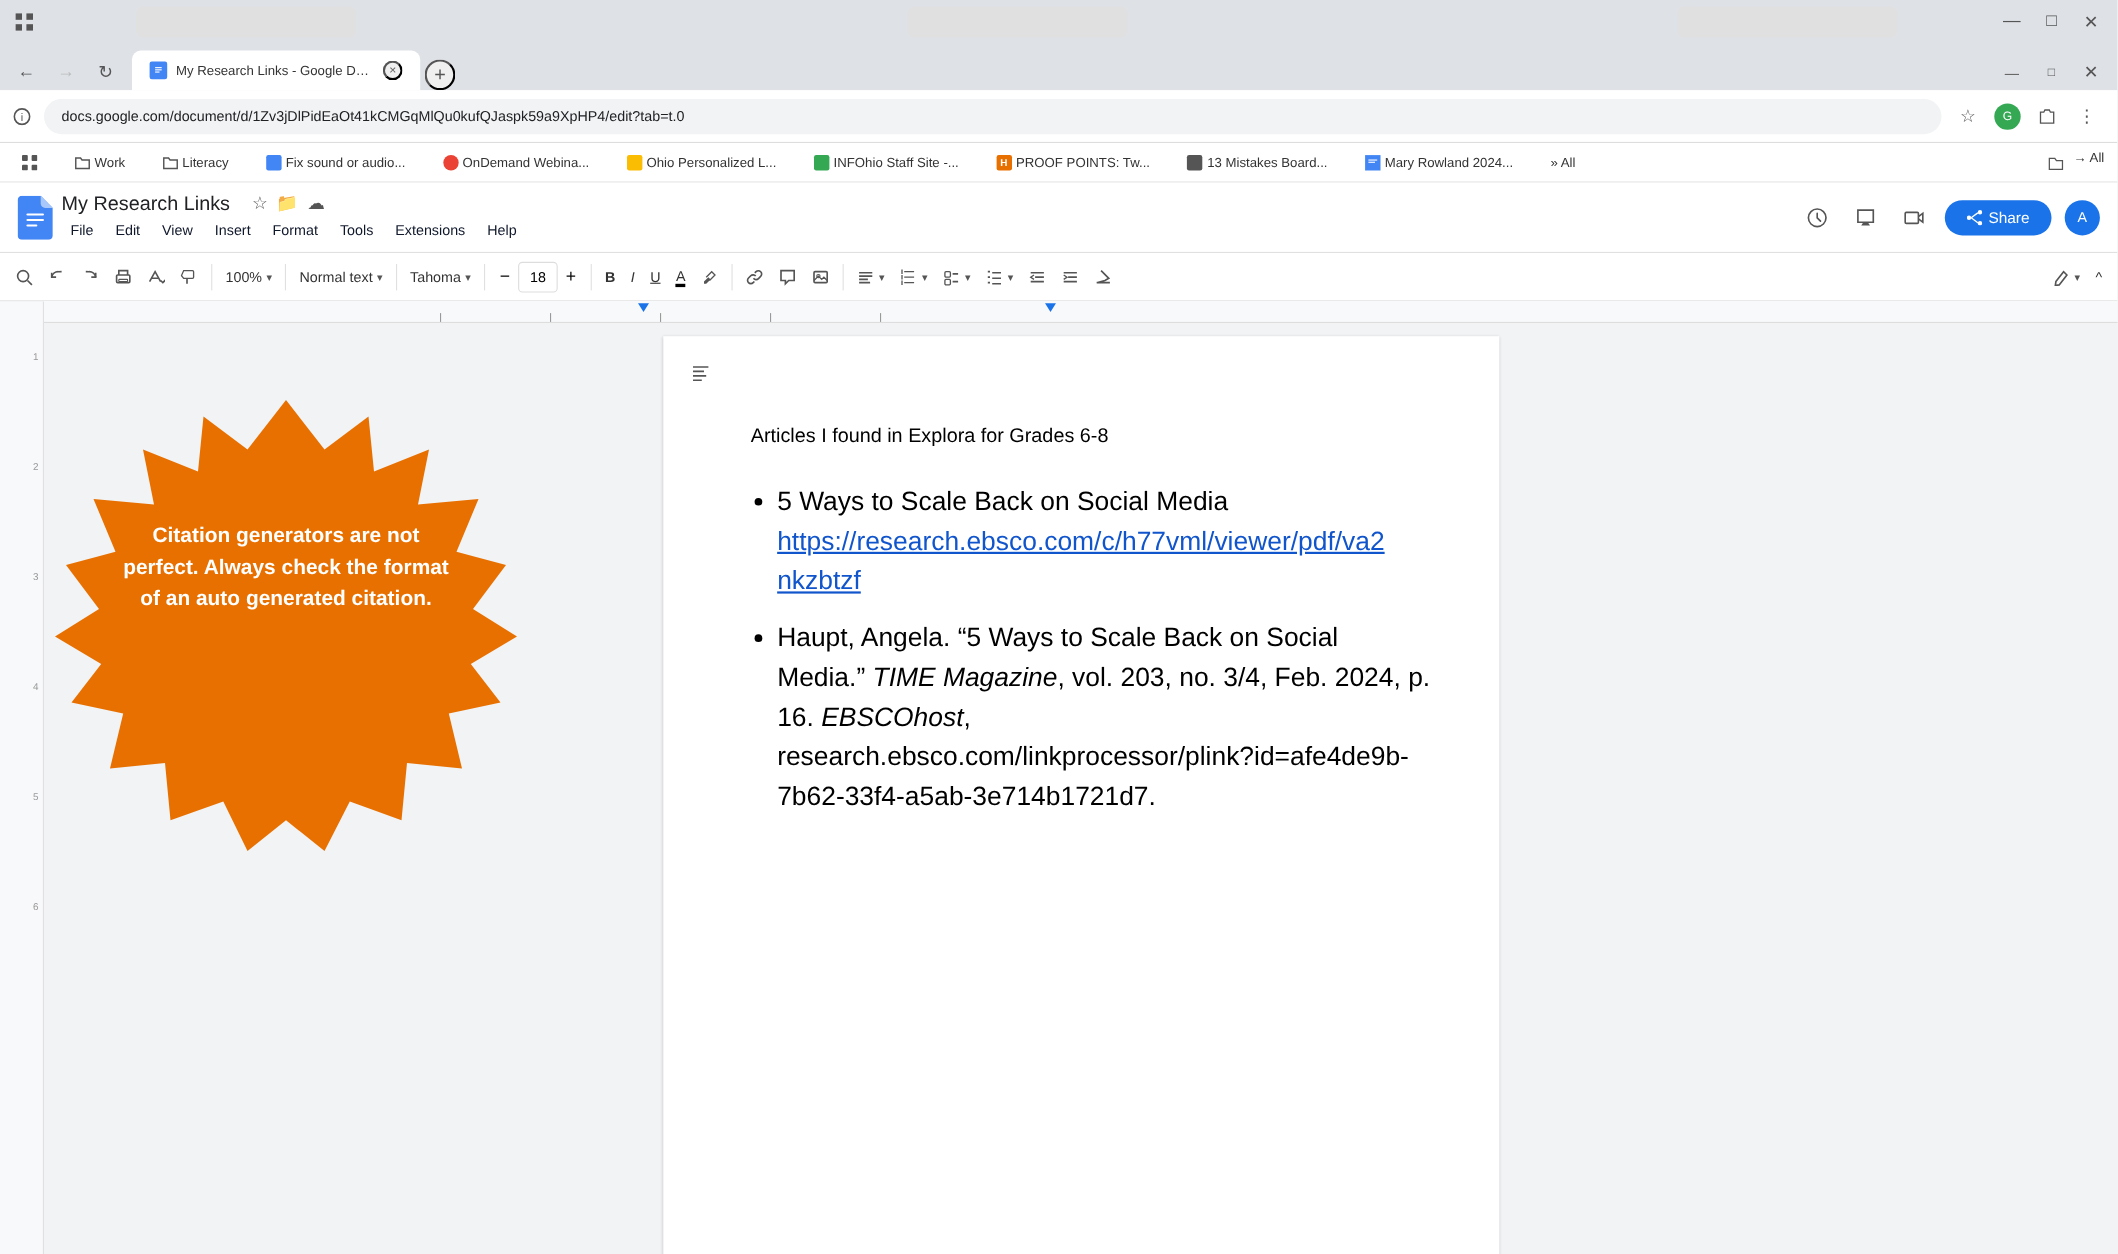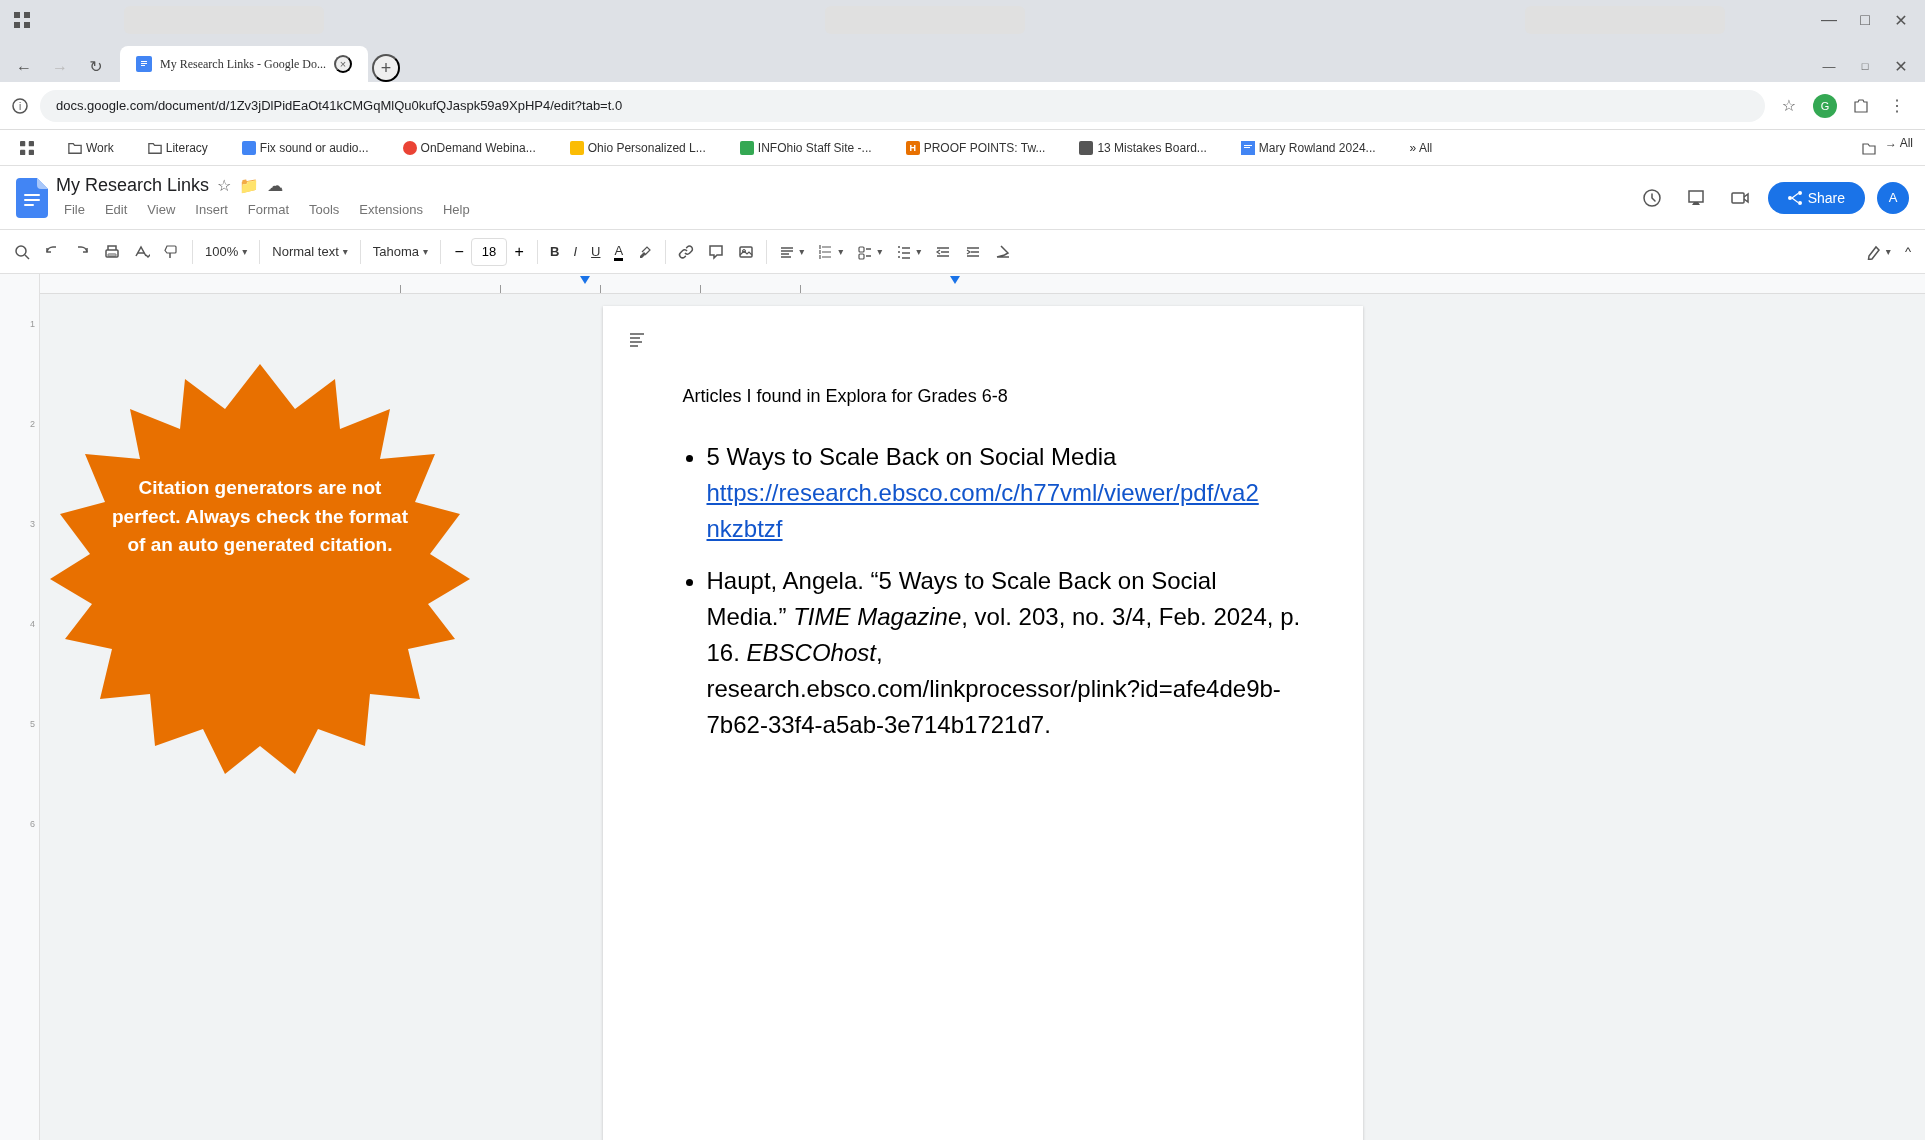--- a/index.html
+++ b/index.html
@@ -18,25 +18,25 @@
     .icon-btn { width: 32px; height: 32px; border-radius: 50%; display: flex; align-items: center; justify-content: center; cursor: pointer; border: none; background: transparent; font-size: 16px; color: #555; }
 
     
     .bookmarks-bar { background: #fff; height: 36px; display: flex; align-items: center; padding: 0 12px; gap: 18px; border-bottom: 1px solid #e0e0e0; font-size: 12px; overflow: hidden; }
     .bookmark-item { display: flex; align-items: center; gap: 4px; padding: 2px 8px; border-radius: 4px; cursor: pointer; white-space: nowrap; color: #333; }
 
     
     .docs-app-bar { background: #fff; height: 64px; display: flex; align-items: center; padding: 0 16px; gap: 8px; border-bottom: 1px solid #e0e0e0; }
     .docs-logo { width: 32px; height: 40px; position: relative; }
     .docs-title-section { flex: 1; }
-    .docs-title-row { display: flex; align-items: center; gap: 8px; margin-bottom: 2px; }
+    .docs-title-row { display: flex; align-items: center; gap: 20px; margin-bottom: 2px; }
     .docs-title { font-size: 18px; color: #202124; font-weight: 400; }
     .docs-title-icons { display: flex; gap: 8px; align-items: center; }
     .docs-menu-bar { display: flex; gap: 4px; }
-    .docs-menu-item { font-size: 13px; color: #737373; padding: 4px 8px; border-radius: 4px; cursor: pointer; }
+    .docs-menu-item { font-size: 13px; color: #0f172a; padding: 4px 8px; border-radius: 4px; cursor: pointer; }
     .docs-app-right { display: flex; align-items: center; gap: 12px; }
     .share-btn { background: #1a73e8; color: #fff; border: none; border-radius: 20px; padding: 8px 20px; font-size: 14px; font-weight: 500; cursor: pointer; display: flex; align-items: center; gap: 6px; }
 
     
     .docs-toolbar { background: #fff; height: 44px; display: flex; align-items: center; padding: 0 8px; gap: 2px; border-bottom: 1px solid #e0e0e0; }
     .toolbar-separator { width: 1px; height: 24px; background: #e0e0e0; margin: 0 4px; }
     .toolbar-btn { height: 32px; padding: 0 6px; border-radius: 4px; border: none; background: transparent; cursor: pointer; display: flex; align-items: center; gap: 4px; font-size: 13px; color: #333; }
     .dropdown-arrow { font-size: 10px; color: #555; }
     .font-size-ctrl { display: flex; align-items: center; gap: 0; }
     .font-size-btn { width: 24px; height: 24px; border-radius: 4px; border: none; background: transparent; cursor: pointer; display: flex; align-items: center; justify-content: center; font-size: 16px; }
@@ -92,21 +92,21 @@
   </div>
   <div class="tab">
     <div class="tab-icon">
       <svg width="10" height="12" viewBox="0 0 10 12" fill="none">
         <rect width="10" height="12" rx="1" fill="#4285F4"></rect>
         <rect x="2" y="3" width="6" height="1" fill="white"></rect>
         <rect x="2" y="5" width="6" height="1" fill="white"></rect>
         <rect x="2" y="7" width="4" height="1" fill="white"></rect>
       </svg>
     </div>
-    <span style="font-size:12px; overflow:hidden; text-overflow:ellipsis; white-space:nowrap; max-width:180px;font-family:Liberation Serif, serif;">My Research Links - Google Do...</span>
+    <span style="font-size:12px; overflow:hidden; text-overflow:ellipsis; white-space:nowrap; max-width:180px;">My Research Links - Google Do...</span>
     <button class="tab-close">×</button>
   </div>
   <button class="new-tab-btn">+</button>
   <div style="flex:1;"></div>
   <div style="display:flex;gap:4px;align-items:center;">
     <button class="icon-btn" style="font-size:13px;">—</button>
     <button class="icon-btn" style="font-size:11px;">□</button>
     <button class="icon-btn">✕</button>
   </div>
 </div>

